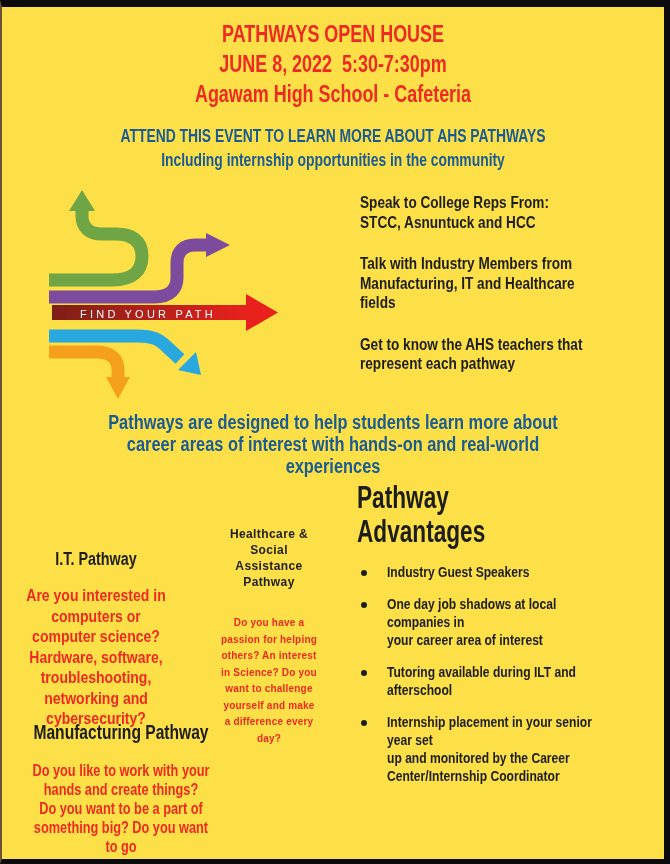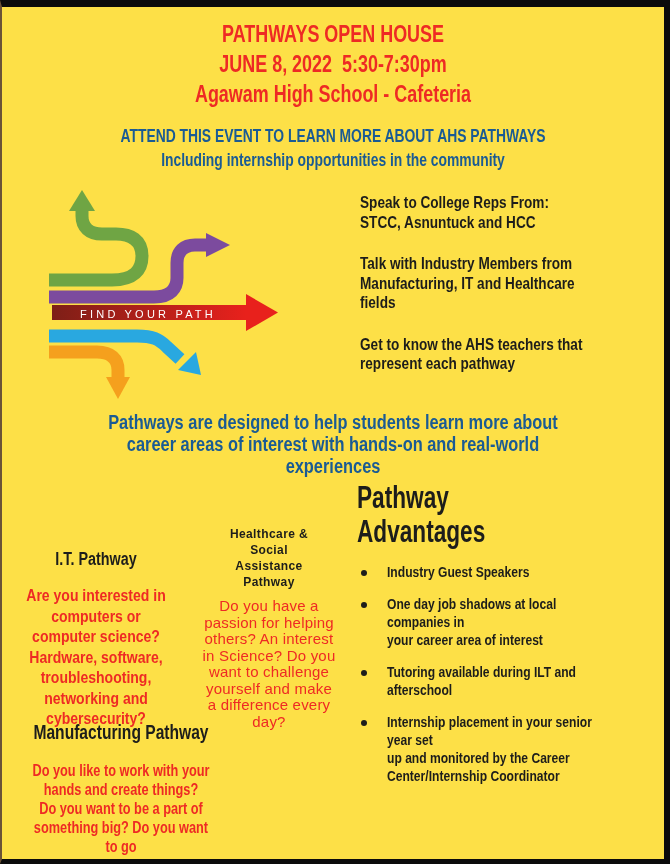--- a/index.html
+++ b/index.html
@@ -31,21 +31,21 @@
   .event-info .para { font-size:17px; line-height:19.5px; font-weight:700; margin:0 0 22px 0; }
 
   .intro { position:absolute; left:0; right:0; top:404px; font-size:19.5px; line-height:22px; font-weight:700; }
 
   .col-it { position:absolute; left:8px; top:542px; width:172px; }
   .col-it .hd { font-size:17.5px; font-weight:700; }
   .col-it .desc { margin-top:15px; font-size:16.5px; line-height:20.5px; font-weight:700; }
 
   .col-hc { position:absolute; left:183px; top:519px; width:168px; }
   .col-hc .hd { font-size:12px; line-height:16px; font-weight:700; letter-spacing:0.4px; }
-  .col-hc .desc { margin-top:8px; font-size:15px; line-height:16.5px; font-weight:400; letter-spacing:0.2px; }
+  .col-hc .desc { margin-top:25px; font-size:10px; line-height:16.5px; font-weight:700; letter-spacing:0.2px; }
 
   .col-mfg { position:absolute; left:0px; top:714px; width:238px; }
   .col-mfg .hd { font-size:20px; font-weight:700; }
   .col-mfg .desc { margin-top:17px; font-size:17px; line-height:19px; font-weight:700; }
 
   .advantages { position:absolute; left:355px; top:474px; width:308px; }
   .advantages .hd { font-size:31px; line-height:34px; font-weight:700; color:#1d1d1b; }
   .advantages ul { list-style:none; margin:14px 0 0 0; padding:0; }
   .advantages li { display:flex; align-items:flex-start; margin:12px 0 14px 4px; }
   .advantages .dot { flex:none; width:6px; height:6px; border-radius:50%; background:#1d1d1b; margin:7px 20px 0 0; }

